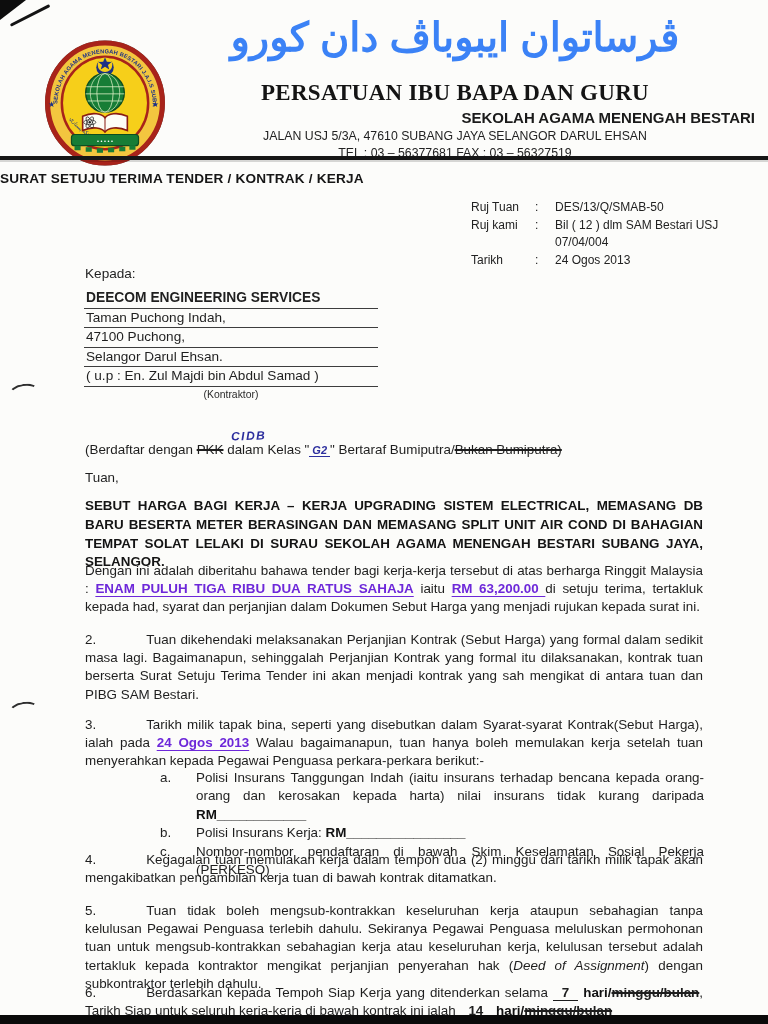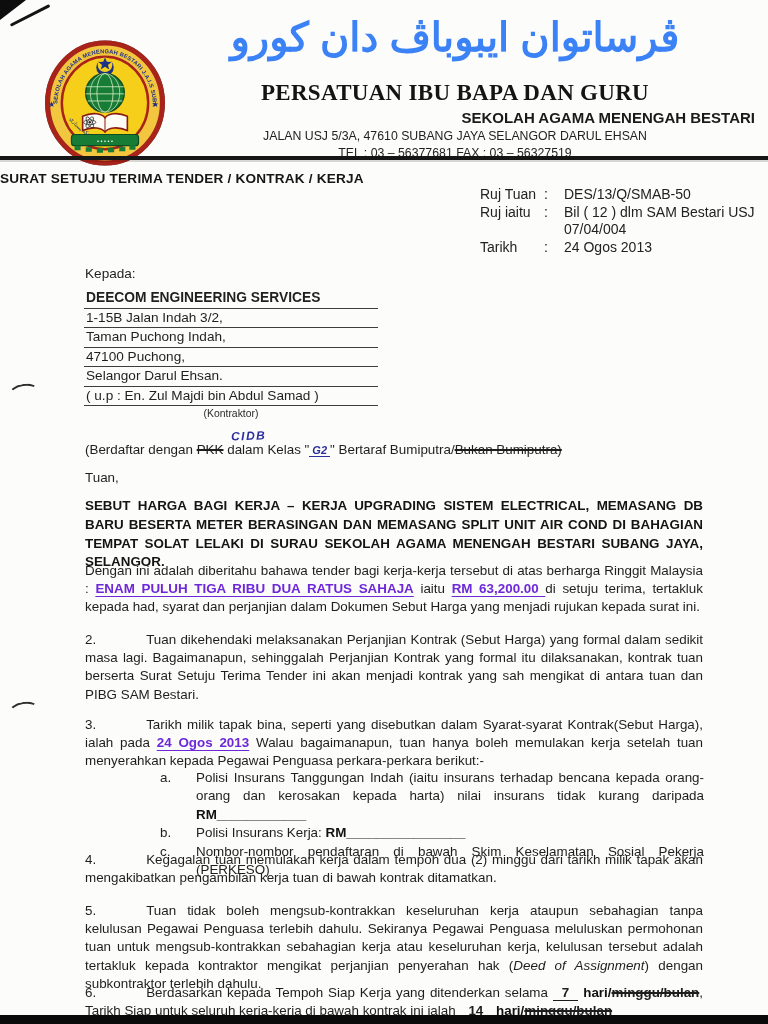--- a/index.html
+++ b/index.html
@@ -23,21 +23,21 @@
   .logo { position:absolute; left:44px; top:40px; width:122px; height:126px; }
   .hdr { position:absolute; left:155px; top:6px; width:600px; text-align:center; }
   .jawi { font-size:40px; line-height:62px; color:#3b82f6; font-weight:bold; direction:rtl; }
   .org  { font-family:"Liberation Serif", serif; font-weight:bold; font-size:23px; line-height:26px; margin-top:12px; color:#141414; letter-spacing:.3px; }
   .school { font-size:15px; font-weight:bold; line-height:18px; margin-top:3px; color:#1a1a1a;text-align:right; }
   .addr, .tel { font-size:12.3px; line-height:15px; margin-top:2px; color:#222; }
   .rule { position:absolute; left:0; top:156px; width:768px; height:4px; background:#161616; box-shadow:0 2px 0 rgba(0,0,0,.15); }
   .doc-title { position:absolute; left:0; top:171px; width:768px; 
     font-size:13.6px; font-weight:bold; letter-spacing:.2px; color:#161616; }
   
-  .refs { position:absolute; left:471px; top:186px; font-size:14px; color:#222;margin-left:9px; }
+  .refs { position:absolute; left:471px; top:199px; font-size:12px; color:#222; }
   .ref-row { display:grid; grid-template-columns:64px 20px auto; line-height:17.6px; }
   
   .kepada { position:absolute; left:85px; top:266px; font-size:13.6px; }
   .recipient { position:absolute; left:84px; top:290px; width:294px; }
   .r-line { font-size:13.6px; line-height:15.5px; padding:0 2px 2px 2px; margin-bottom:1px;
     border-bottom:1.5px solid #3d3d3d; white-space:nowrap; }
   .r-company { font-weight:bold; font-size:13.8px; }
   .r-note { text-align:center; font-size:10.4px; line-height:13px; color:#2a2a2a; }
   
   .body-text { position:absolute; left:85px; width:618px; font-size:13.4px;
@@ -126,36 +126,35 @@
 
   <div class="doc-title">SURAT SETUJU TERIMA TENDER / KONTRAK / KERJA</div>
 
   <div class="refs">
     <div class="ref-row">
       <span>Ruj Tuan</span>
       <span>:</span>
       <span>DES/13/Q/SMAB-50</span>
     </div>
     <div class="ref-row">
-      <span>Ruj iaitu</span>
+      <span>Ruj kami</span>
       <span>:</span>
       <span>Bil ( 12 ) dlm SAM Bestari USJ 07/04/004</span>
     </div>
     <div class="ref-row">
       <span>Tarikh</span>
       <span>:</span>
       <span>24 Ogos 2013</span>
     </div>
   </div>
 
   <div class="kepada">Kepada:</div>
 
   <div class="recipient">
     <div class="r-line r-company">DEECOM ENGINEERING SERVICES</div>
-    <div class="r-line">1-15B Jalan Indah 3/2,</div>
     <div class="r-line">Taman Puchong Indah,</div>
     <div class="r-line">47100 Puchong,</div>
     <div class="r-line">Selangor Darul Ehsan.</div>
     <div class="r-line">( u.p : En. Zul Majdi bin Abdul Samad )</div>
     <div class="r-note">(Kontraktor)</div>
   </div>
 
   <div class="punch" style="left:9px; top:384px;"></div>
   <div class="punch" style="left:9px; top:702px;"></div>
 

